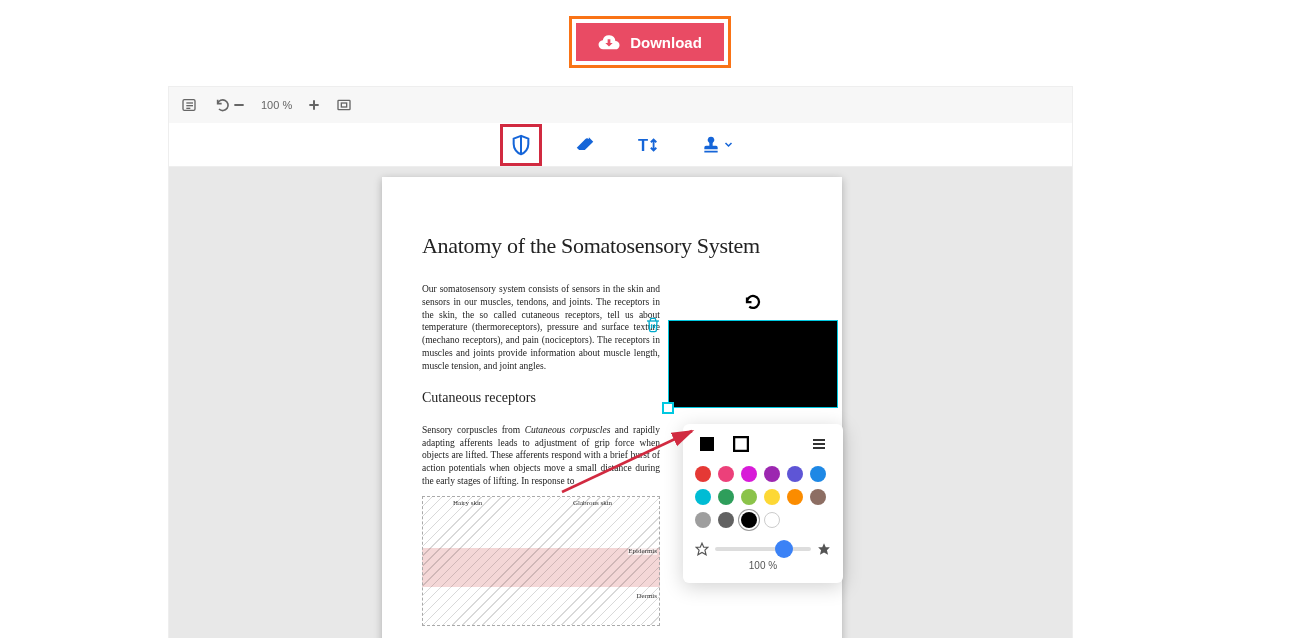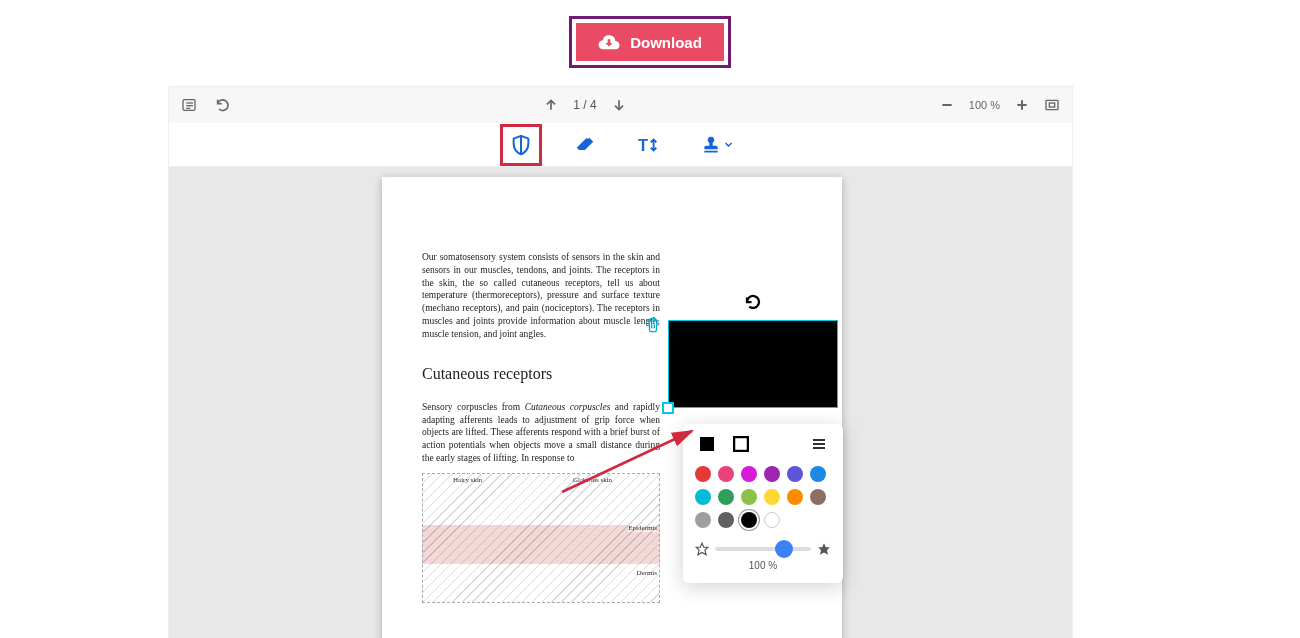--- a/index.html
+++ b/index.html
@@ -1,20 +1,20 @@
 <!DOCTYPE html>
 <html><head>
 <meta charset="utf-8">
 <style>
   * { box-sizing: border-box; margin: 0; padding: 0; }
   body { font-family: -apple-system, BlinkMacSystemFont, "Segoe UI", Arial, sans-serif; background: #fff; width: 1300px; height: 638px; overflow: hidden; }
   .wrap { width: 1300px; height: 638px; position: relative; }
 
   .download-bar { position: absolute; left: 0; right: 0; top: 16px; display: flex; justify-content: center; }
-  .download-btn-outline { border: 3px solid #701a75; padding: 4px; }
+  .download-btn-outline { border: 3px solid #f97316; padding: 4px; }
   .download-btn { background: #e94b64; color: #fff; border: none; padding: 10px 22px; font-size: 15px; font-weight: 600; display: flex; align-items: center; gap: 10px; cursor: pointer; }
   .cloud-icon { width: 22px; height: 18px; }
 
   .editor { position: absolute; top: 86px; left: 168px; width: 905px; height: 564px; background: #e8e8e8; border: 1px solid #eee; }
 
   .toolbar1 { height: 36px; background: #f7f7f7; display: flex; align-items: center; padding: 0 12px; }
   .tb-left { flex: 0 0 auto; display: flex; align-items: center; gap: 18px; }
   .tb-center { flex: 1; display: flex; align-items: center; justify-content: center; gap: 14px; font-size: 12px; color: #555; }
   .tb-right { flex: 0 0 auto; display: flex; align-items: center; gap: 14px; font-size: 12px; color: #555; }
   .tool-ico { width: 16px; height: 16px; color: #666; cursor: pointer; }
@@ -26,21 +26,21 @@
   .tool2-wrap.active { border: 3px solid #d12a40; padding: 6px; }
   .tool2-wrap { padding: 9px; }
 
   .canvas-area { position: relative; width: 100%; height: calc(100% - 80px); overflow: hidden; background: #e8e8e8; }
   .page { position: absolute; left: 213px; top: 10px; width: 460px; height: 600px; background: #fff; box-shadow: 0 2px 8px rgba(0,0,0,.25); padding: 56px 40px 0 40px; font-family: Georgia, 'Times New Roman', serif; color: #222; }
   .page h1 { font-size: 22px; font-weight: 400; margin-bottom: 24px; letter-spacing: -0.3px; }
   .page .from { font-size: 10px; font-variant: small-caps; }
   .page .from sup { font-size: 7px; }
   .page .para { font-size: 9.5px; line-height: 1.35; margin-top: 18px; text-align: justify; }
   .page .para em { font-style: italic; }
-  .page h2 { font-size: 16px; font-weight: 400; margin-top: 24px; }
+  .page h2 { font-size: 14px; font-weight: 400; margin-top: 17px; }
   .illus { margin-top: 8px; border:1px dashed #aaa; height: 130px; background: linear-gradient(180deg,#fff 0%,#fff 40%,#f4d7d7 40%,#f4d7d7 70%,#fff 70%); position:relative;}
   .illus::after{content:"";position:absolute;inset:0;background:repeating-linear-gradient(135deg,transparent,transparent 6px,rgba(0,0,0,.15) 6px,rgba(0,0,0,.15) 7px);}
   .illus-label { position:absolute; font-size:7px; color:#333; background:rgba(255,255,255,.6);}
 
   .redact-box { position: absolute; left: 499px; top: 153px; width: 170px; height: 88px; background: #000; border: 1px solid #00c8e0; }
   .handle { position: absolute; width: 12px; height: 12px; background: #fff; border: 2px solid #00c8e0; }
   .h-bl { left: -7px; bottom: -7px; }
   .rot-ico { position:absolute; top:-28px; left:50%; transform:translateX(-50%); width:18px; height:18px; color:#000;}
   .del-ico { position:absolute; top:-4px; left:-24px; width:16px; height:16px; color:#00aacc; cursor:pointer;}
 
@@ -84,31 +84,20 @@
             <rect x="3" y="4" width="18" height="16" rx="2" fill="none" stroke="currentColor" stroke-width="2"></rect>
             <line x1="8" y1="9" x2="18" y2="9" stroke="currentColor" stroke-width="2"></line>
             <line x1="8" y1="13" x2="18" y2="13" stroke="currentColor" stroke-width="2"></line>
             <line x1="8" y1="17" x2="14" y2="17" stroke="currentColor" stroke-width="2"></line>
           </svg>
         <svg class="tool-ico" viewBox="0 0 24 24" fill="none" stroke="currentColor" stroke-width="2.5">
             <path d="M4 10a8 8 0 1 1 2 8"></path>
             <polyline points="4 4 4 10 10 10"></polyline>
           </svg>
       </div>
-      <div class="tb-center">
-        <svg class="tool-ico" viewBox="0 0 24 24" fill="none" stroke="currentColor" stroke-width="2.5">
-            <line x1="12" y1="19" x2="12" y2="5"></line>
-            <polyline points="6 11 12 5 18 11"></polyline>
-          </svg>
-        <span><span>1</span> <span>/</span> <span>4</span></span>
-        <svg class="tool-ico" viewBox="0 0 24 24" fill="none" stroke="currentColor" stroke-width="2.5">
-            <line x1="12" y1="5" x2="12" y2="19"></line>
-            <polyline points="6 13 12 19 18 13"></polyline>
-          </svg>
-      </div>
       <div class="tb-right">
         <svg class="tool-ico" viewBox="0 0 24 24" stroke="currentColor" stroke-width="3">
             <line x1="5" y1="12" x2="19" y2="12"></line>
           </svg>
         <span class="zoom-lbl">100 %</span>
         <svg class="tool-ico" viewBox="0 0 24 24" stroke="currentColor" stroke-width="3">
             <line x1="5" y1="12" x2="19" y2="12"></line>
             <line x1="12" y1="5" x2="12" y2="19"></line>
           </svg>
         <svg class="tool-ico" viewBox="0 0 24 24" fill="none" stroke="currentColor" stroke-width="2">
@@ -150,20 +139,21 @@
           <svg viewBox="0 0 12 12" width="9" height="9" fill="none" stroke="#1565d8" stroke-width="2">
               <polyline points="2 4 6 8 10 4"></polyline>
             </svg>
         </div>
       </div>
     </div>
 
     <div class="canvas-area">
 
       <div class="page">
+        <h1>Anatomy of the Somatosensory System</h1>
         <div class="para" style="width:238px">Our somatosensory system consists of sensors in the skin and sensors in our muscles, tendons, and joints. The receptors in the skin, the so called cutaneous receptors, tell us about temperature (thermoreceptors), pressure and surface texture (mechano receptors), and pain (nociceptors). The receptors in muscles and joints provide information about muscle length, muscle tension, and joint angles.</div>
         <h2>Cutaneous receptors</h2>
         <div class="para" style="width:238px"><span>Sensory corpuscles from </span><em>Cutaneous corpuscles</em><span> and rapidly adapting afferents leads to adjustment of grip force when objects are lifted. These afferents respond with a brief burst of action potentials when objects move a small distance during the early stages of lifting. In response to</span></div>
         <div class="illus" style="width:238px">
           <span class="illus-label" style="top:2px;left:30px">Hairy skin</span>
           <span class="illus-label" style="top:2px;left:150px">Glabrous skin</span>
           <span class="illus-label" style="top:50px;right:2px">Epidermis</span>
           <span class="illus-label" style="top:95px;right:2px">Dermis</span>
         </div>
       </div>

